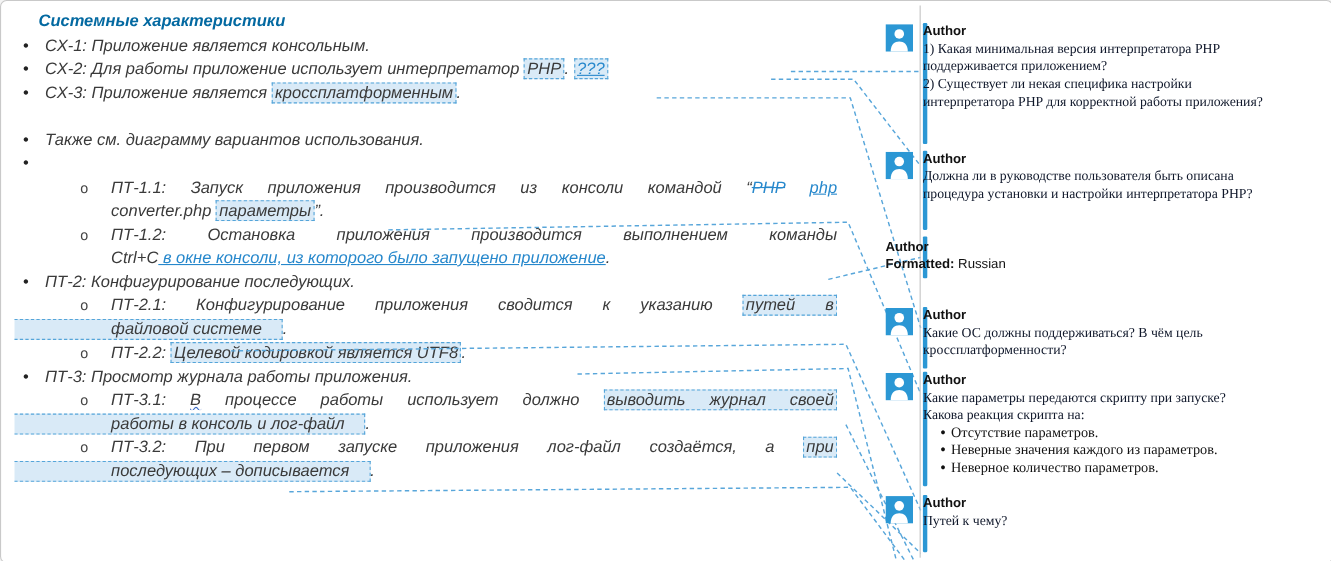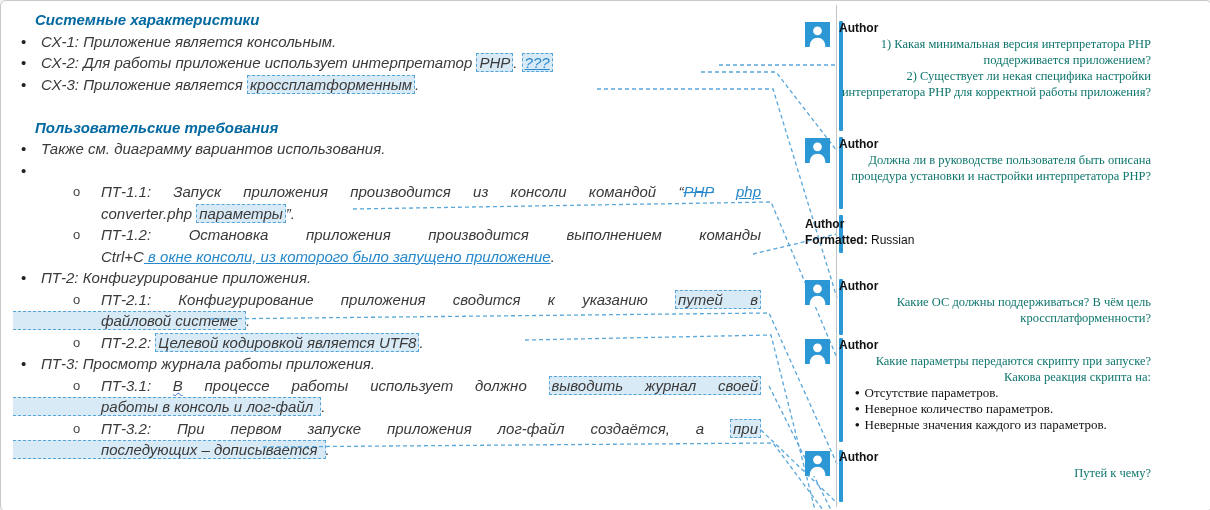--- a/index.html
+++ b/index.html
@@ -21,31 +21,31 @@
   .lvl2 .marker { position:absolute; left:60px; font-style:normal; font-size:13px; color:#444; }
   .cont2 { padding-left:88px; }
   .jline { text-align:justify; }
   .jline::after { content:""; display:inline-block; width:100%; height:0; }
   .hl { background:#d9eaf7; border:1px dashed #55a5d9; padding:0 2px; }
   .ins { color:#2788cc; text-decoration:underline; }
   .del { color:#2788cc; text-decoration:line-through; }
   .sq  { text-decoration:underline; text-decoration-style:wavy; text-decoration-color:#3b6cc7; text-decoration-thickness:1px; }
   .bandline { padding-left:0; }
   .band {
-    background:#d9eaf7; padding-left:88px; padding-right:7px;
+    background:#d9eaf7; padding-left:88px; padding-right:18px;
     border-top:1px dashed #55a5d9; border-bottom:1px dashed #55a5d9; border-right:1px dashed #55a5d9;
   }
   
   .panel-divider { position:absolute; left:835px; top:4px; width:1px; height:502px; background:#c4c4c4; }
   .cbar { position:absolute; left:838px; width:4px; background:#2b97d4; border-radius:1px; }
   .comment { position:absolute; left:804px; width:352px; }
   .avatar { position:absolute; left:0; top:1px; width:25px; height:25px; }
   .c-with-avatar .c-head, .c-with-avatar .c-text { margin-left:34px; }
   .c-head { font-weight:700; font-size:12px; color:#111; line-height:15px; }
-  .c-text { font-family:"Liberation Serif", serif; font-size:12.5px; line-height:16px; color:#0f766e; width:312px; white-space:pre-line;text-align:right; }
+  .c-text { font-family:"Liberation Serif", serif; font-size:12.5px; line-height:16px; color:#0f172a; width:312px; white-space:pre-line; }
   .c-bullets { margin-left:34px; }
   .c-bullet { font-family:"Liberation Serif", serif; font-size:13px; line-height:16px; color:#111; padding-left:16px; }
   .c-bullet .dot { margin-right:5px; font-weight:700; }
   .fmt-line { font-size:12px; line-height:16px; color:#111; }
   .fmt-label { font-weight:700; }
   
   .leaders { position:absolute; left:0; top:0; pointer-events:none; }
 </style>
 </head>
 <body>
@@ -68,23 +68,20 @@
       <span>СХ-2: Для работы приложение использует интерпретатор </span><span class="hl">PHP</span><span>. </span><span class="hl ins">???</span>
     </div>
 
     <div class="doc-line lvl1">
       <span class="marker">•</span>
       <span>СХ-3: Приложение является </span><span class="hl">кроссплатформенным</span><span>.</span>
     </div>
 
     <div class="doc-line"></div>
 
-    <div class="doc-line heading">
-      <span>Пользовательские требования</span>
-    </div>
 
     <div class="doc-line lvl1">
       <span class="marker">•</span>
       <span>Также см. диаграмму вариантов использования.</span>
     </div>
 
     <div class="doc-line lvl1">
       <span class="marker">•</span>
     </div>
 
@@ -101,21 +98,21 @@
       <span class="marker">o</span>
       <span>ПТ-1.2: Остановка приложения производится выполнением команды</span>
     </div>
 
     <div class="doc-line cont2">
       <span>Ctrl+C</span><span class="ins"> в окне консоли, из которого было запущено приложение</span><span>.</span>
     </div>
 
     <div class="doc-line lvl1">
       <span class="marker">•</span>
-      <span>ПТ-2: Конфигурирование приложения.</span>
+      <span>ПТ-2: Конфигурирование последующих.</span>
     </div>
 
     <div class="doc-line lvl2 jline">
       <span class="marker">o</span>
       <span>ПТ-2.1: Конфигурирование приложения сводится к указанию </span><span class="hl">путей в</span>
     </div>
 
     <div class="doc-line bandline">
       <span class="band">файловой системе</span><span>.</span>
     </div>
@@ -219,25 +216,25 @@
       <circle cx="12" cy="8.5" r="4.2" fill="#ffffff"></circle>
       <path d="M4.5 24 C4.5 17.5 8 15 12 15 C16 15 19.5 17.5 19.5 24 Z" fill="#ffffff"></path>
     </svg>
     <div class="c-head">Author</div>
     <div class="c-text">Какие параметры передаются скрипту при запуске? Какова реакция скрипта на:</div>
     <div class="c-bullets">
       <div class="c-bullet">
         <span class="dot">•</span><span>Отсутствие параметров.</span>
       </div>
       <div class="c-bullet">
+        <span class="dot">•</span><span>Неверные значения каждого из параметров.</span>
+      </div>
+      <div class="c-bullet">
         <span class="dot">•</span><span>Неверное количество параметров.</span>
       </div>
-      <div class="c-bullet">
-        <span class="dot">•</span><span>Неверные значения каждого из параметров.</span>
-      </div>
     </div>
   </div>
 
   <div class="comment c-with-avatar" style="top:449px">
     <svg class="avatar" viewBox="0 0 24 24">
       <rect width="24" height="24" fill="#2b97d4"></rect>
       <circle cx="12" cy="8.5" r="4.2" fill="#ffffff"></circle>
       <path d="M4.5 24 C4.5 17.5 8 15 12 15 C16 15 19.5 17.5 19.5 24 Z" fill="#ffffff"></path>
     </svg>
     <div class="c-head">Author</div>

